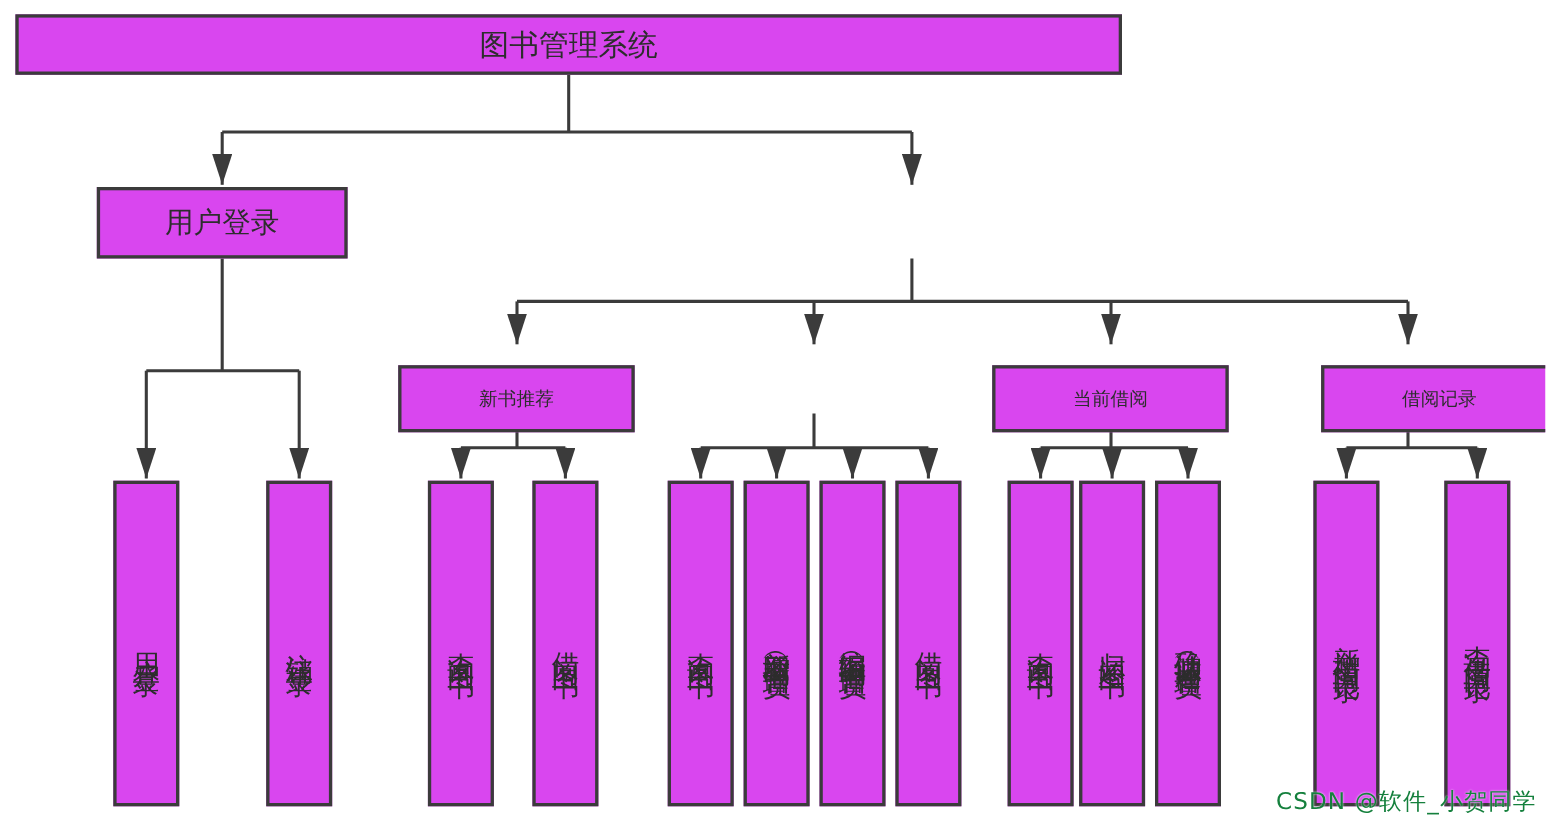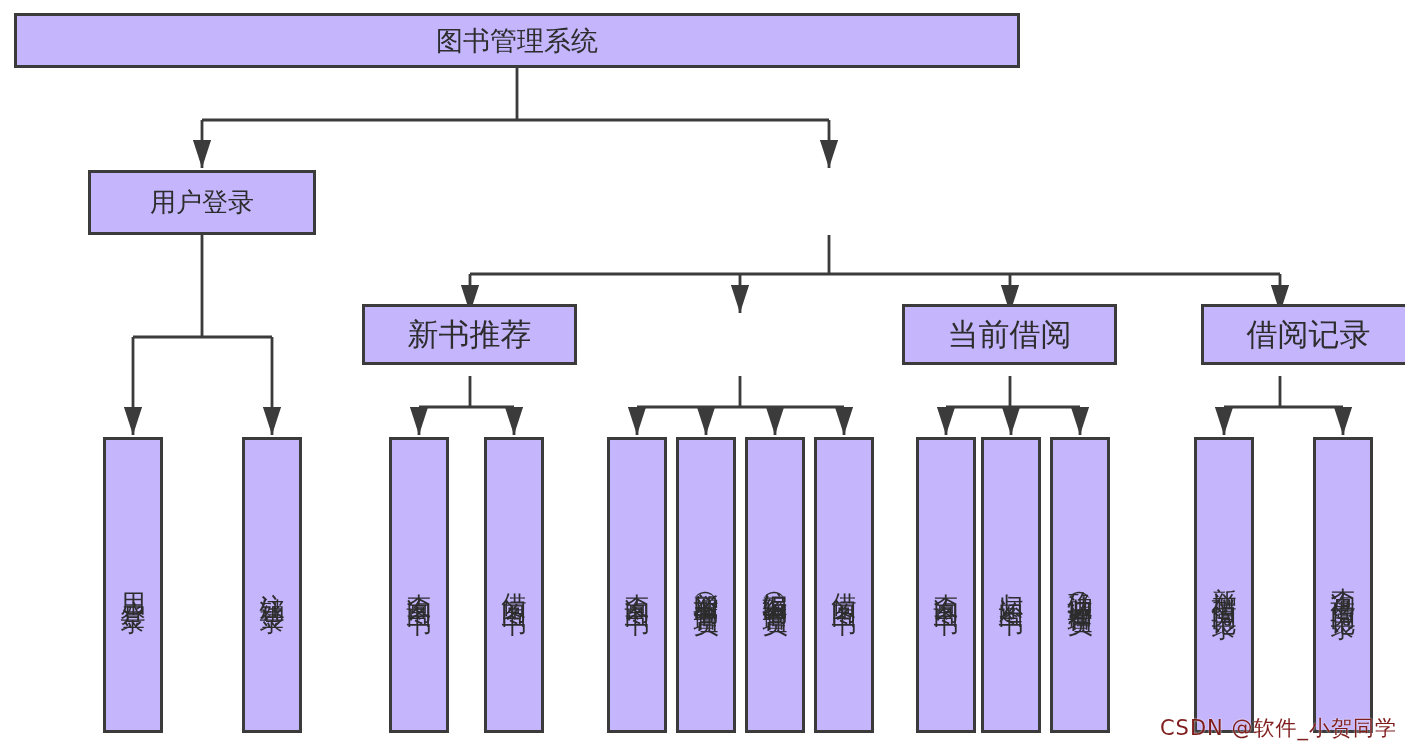--- a/index.html
+++ b/index.html
@@ -11,30 +11,30 @@
     font-family:"DejaVu Sans","Liberation Sans",sans-serif;
   }
   #connectors {
     position:absolute; left:0; top:0; width:1405px; height:747px;
     z-index:1;
   }
   .box {
     position:absolute;
     box-sizing:border-box;
     border:3px solid #3b3b3b;
-    background:#c4b5fd;
+    background:#d946ef;
     display:flex; align-items:center; justify-content:center;
     color:#2d2d2d;
     z-index:2;
   }
   .root-box    { left:14px;  top:13px;  width:1006px; height:55px; font-size:27px; }
   .l2-box      { top:170px;  height:65px; font-size:26px; }
   .l2-login    { left:88px;  width:228px; }
   .l2-bookmgmt { left:711px; width:236px; }
-  .l3-box      { top:304px;  height:61px; width:215px; font-size:31px;text-align:center; }
+  .l3-box      { top:332px;  height:61px; width:215px; font-size:17px;text-align:center; }
   .l3-a { left:362px;  }
   .l3-b { left:632px;  }
   .l3-c { left:902px;font-family:Liberation Serif, serif;  }
   .l3-d { left:1172px;margin-left:29px; }
   .leaf {
     top:437px; width:60px; height:296px;
     border-width:3px;
     font-size:25px;
   }
   .leaf .vtxt {
@@ -43,21 +43,21 @@
     line-height:1;
     white-space:nowrap;
   }
   .leaf.tight .vtxt { letter-spacing:3px; }
   #watermark {
     position:absolute;
     right:8px; top:714px;
     z-index:3;
     font-size:21px;
     letter-spacing:1px;
-    color:#7f1d1d;
+    color:#15803d;
     text-shadow:0 0 2px #ffffff;
     white-space:nowrap;
   }
 </style>
 </head>
 <body>
 
 <div id="canvas">
 
   <svg id="connectors" viewBox="0 0 1405 747" xmlns="http://www.w3.org/2000/svg">

